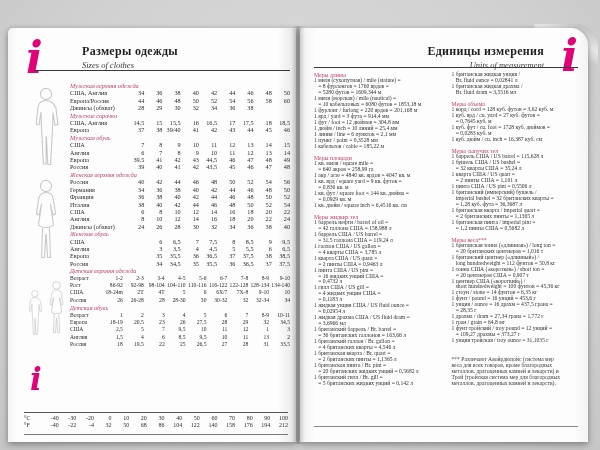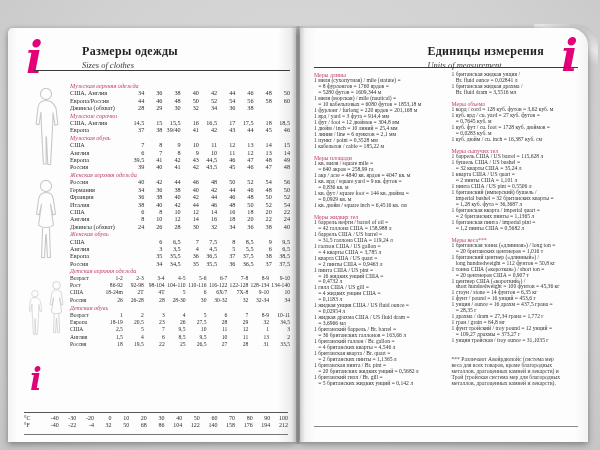--- a/index.html
+++ b/index.html
@@ -48,21 +48,21 @@
   .temp-logo { position:absolute; left:8px; top:6px; font-size:31px; }
   .temp-titles { position:absolute; left:60px; top:8px; }
   .temp-rule-top { left:2px; right:0; top:54px; border-top-width:1px; border-color:#555; }
   .temp-table { position:absolute; left:2px; right:0; top:57px; }
   .temp-row { display:flex; font-size:6px; line-height:7.4px; }
   .tmp-label { width:17px; flex:none; }
   .temp-rule-bot { left:2px; right:0; top:76px; border-top-width:1px; border-color:#777; }
 
   
   .rp-logo { position:absolute; right:10px; top:6px; font-size:44px; }
-  .rp-titles { position:absolute; right:44px; top:16px; text-align:left; }
+  .rp-titles { position:absolute; right:44px; top:16px; text-align:right; }
   .rp-rule { left:14px; right:10px; top:39px; }
   .rp-body { position:absolute; top:44px; left:14px; right:6px; display:flex; gap:7px; }
   .col { flex:1; min-width:0; }
   .blk { margin-bottom:5px; }
   .blk-h { color:#c2406f; font-size:5.8px; line-height:6.3px; }
   .blk-h:empty { display:none; }
   .ln { white-space:pre; font-size:5.6px; line-height:5.95px; color:#333; }
   .foot { margin-top:13px; }
   .foot .ln { color:#3c3c3c; }
   .rp-bottomrule { left:14px; right:10px; top:398px; border-top-width:1px; border-color:#8a8a8a; }

